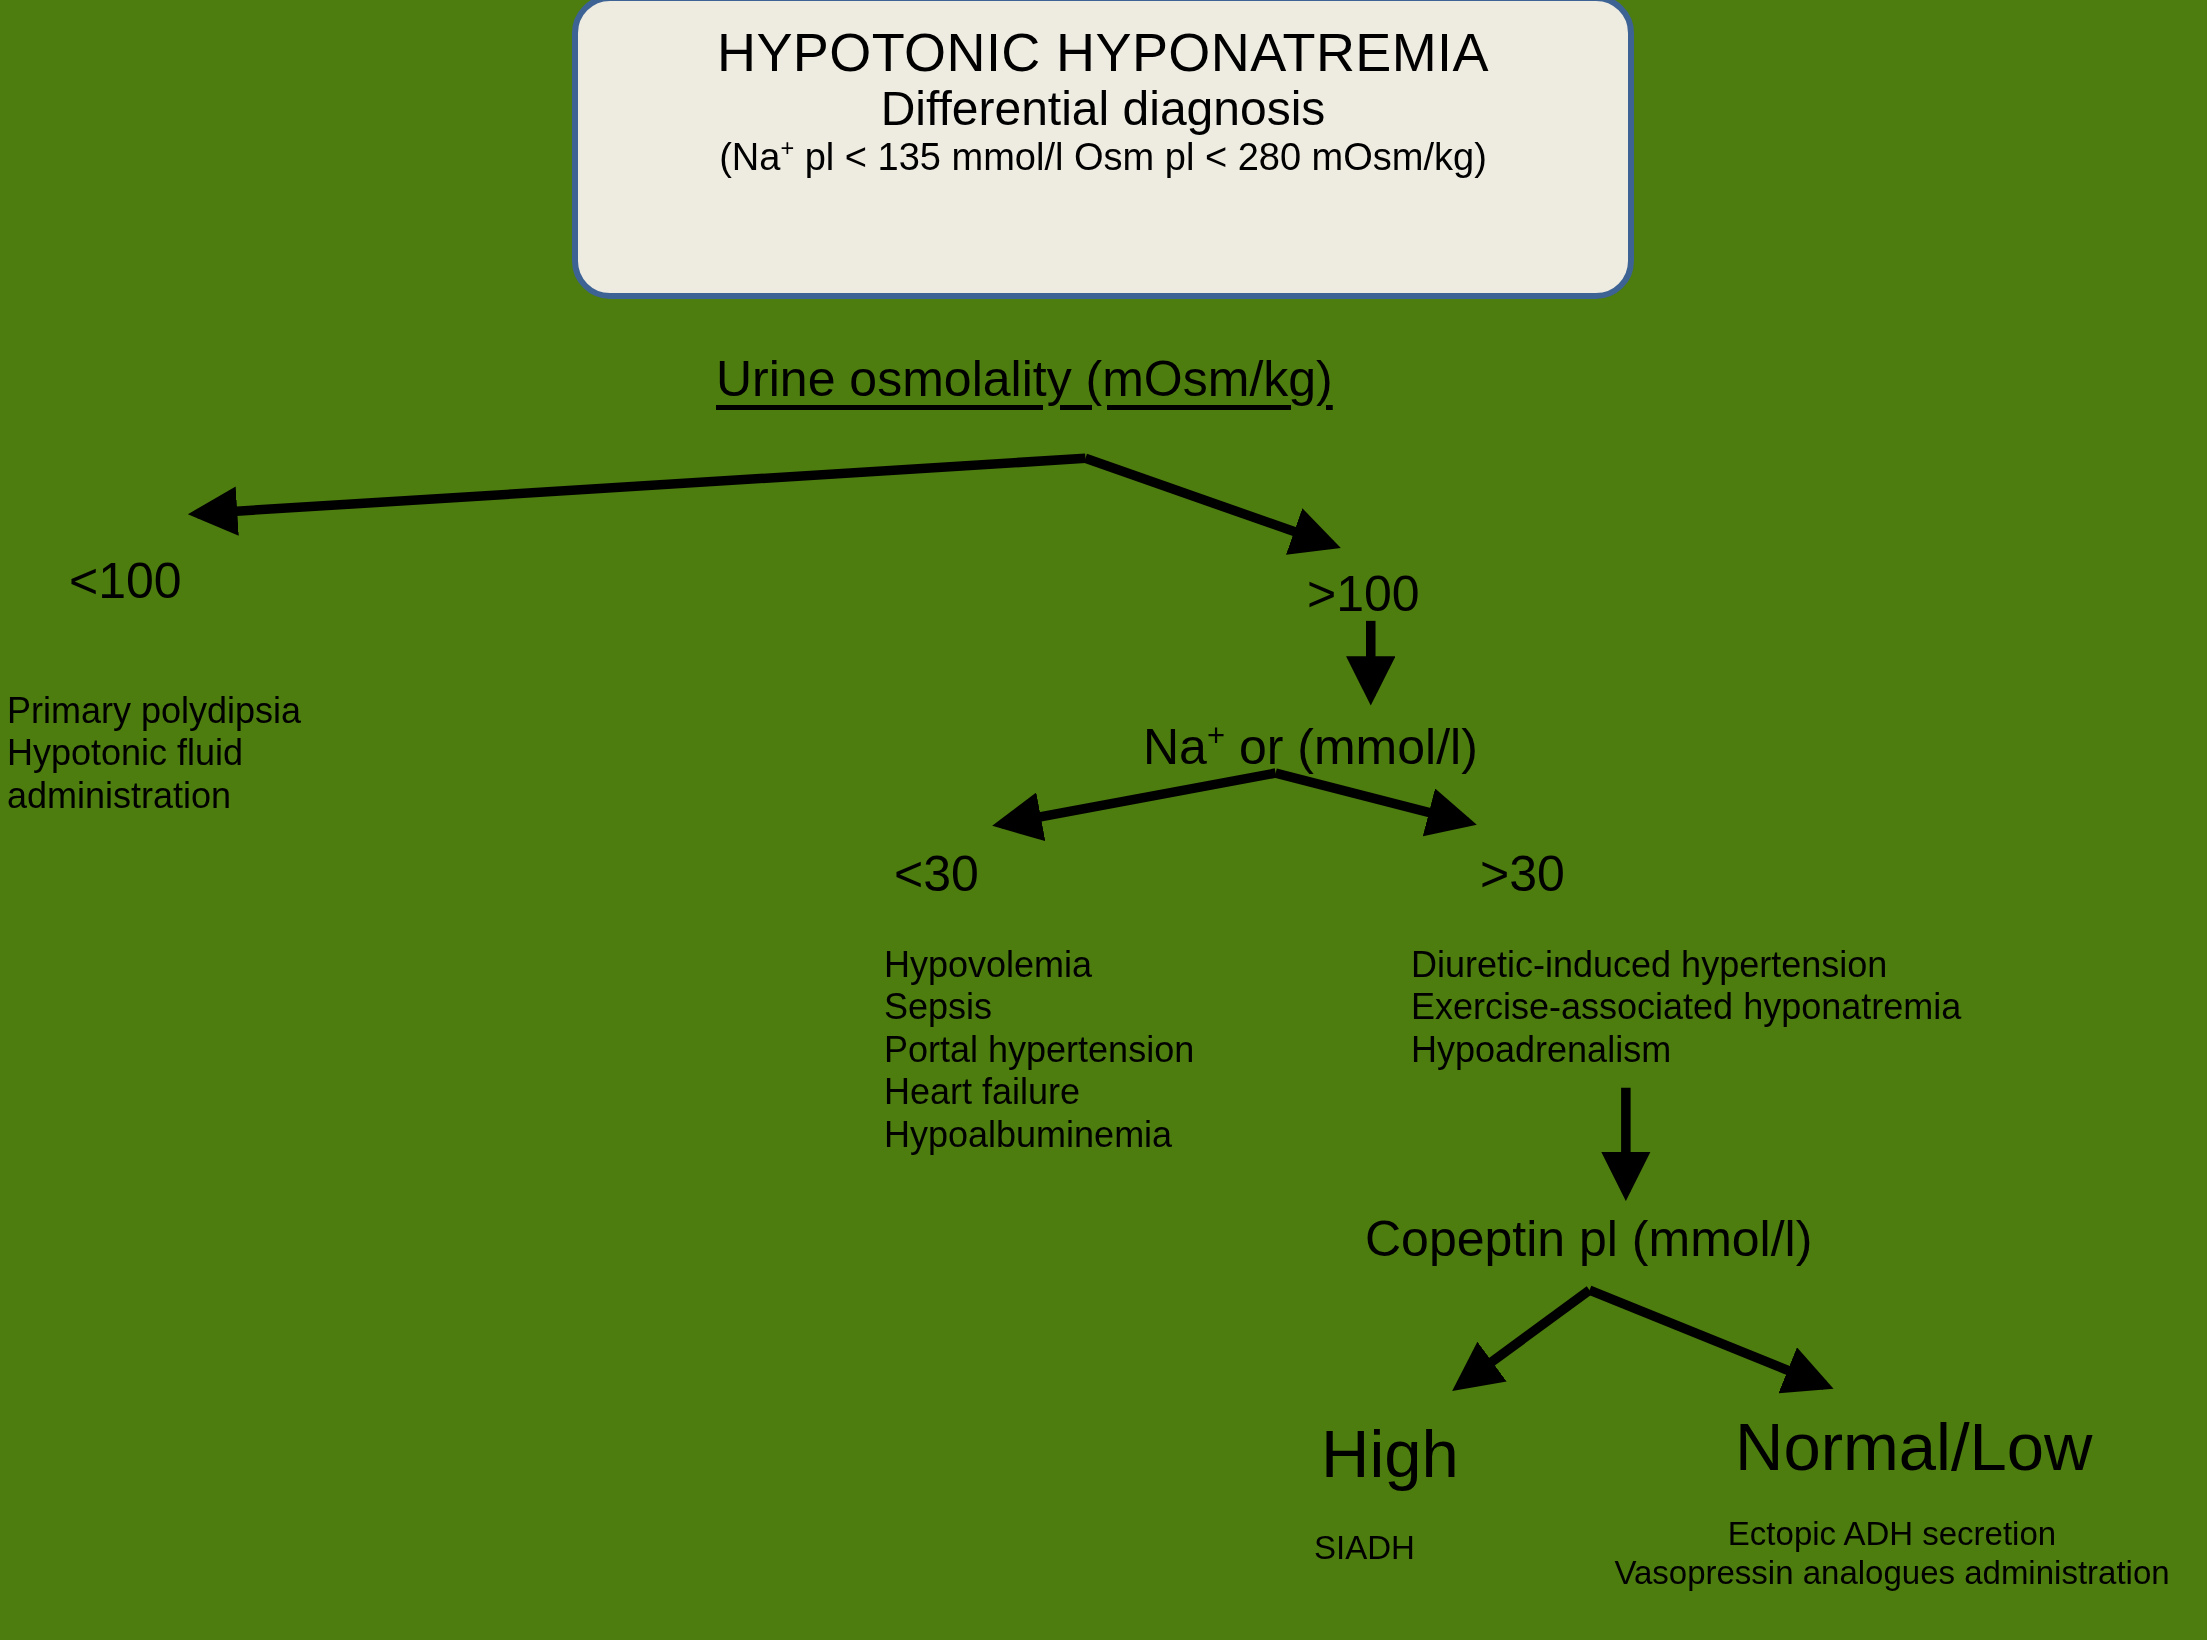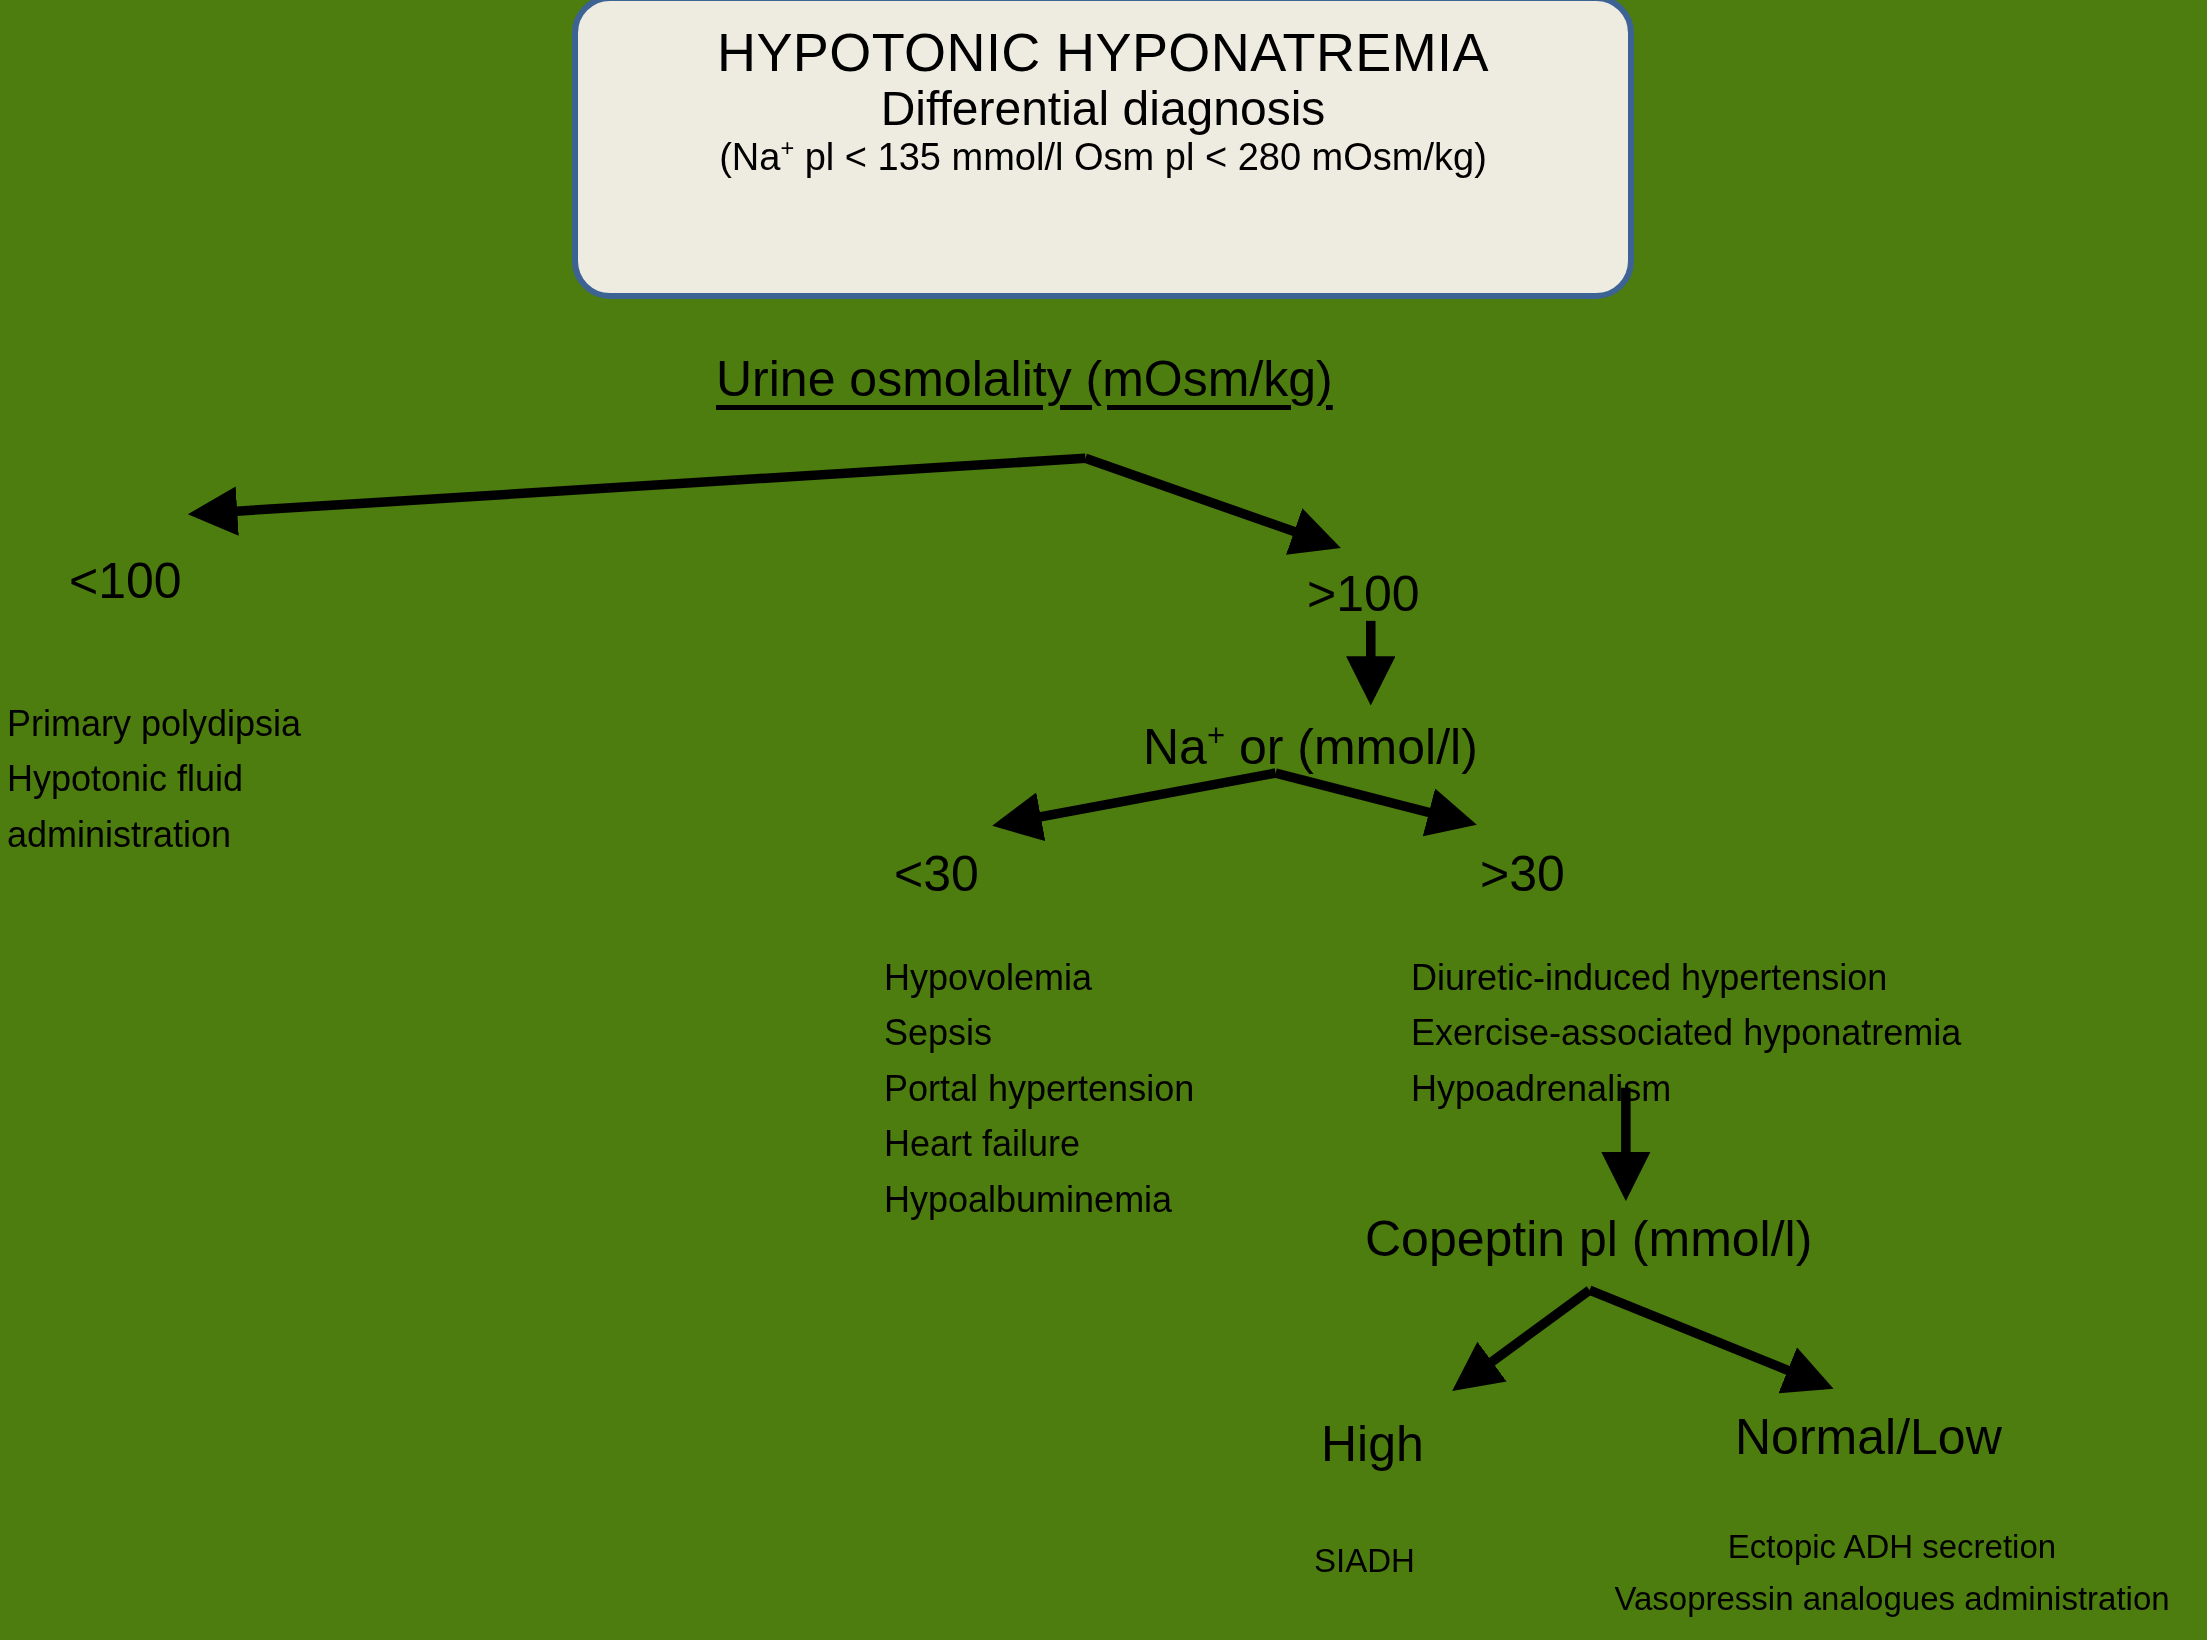--- a/index.html
+++ b/index.html
@@ -73,35 +73,34 @@
   }
   .decision.underlined {
     text-decoration: underline;
     text-underline-offset: 8.6px;
     text-decoration-thickness: 5.2px;
   }
   .branch-label {
     font-size: 50px;
   }
   .terminal-label {
-    font-size: 50px;
+    font-size: 67px;
   }
   
   .cond-list {
     position: absolute;
     font-size: 36px;
     line-height: 1.18;
     white-space: nowrap;
   }
   .cond-list.small {
     font-size: 33px;
   }
   .cond-list div {
     white-space: nowrap;
-    margin-top: 13px;
   }
   .centered {
     text-align: center;
   }
 </style>
 </head>
 <body>
 
 <div id="canvas">
 

